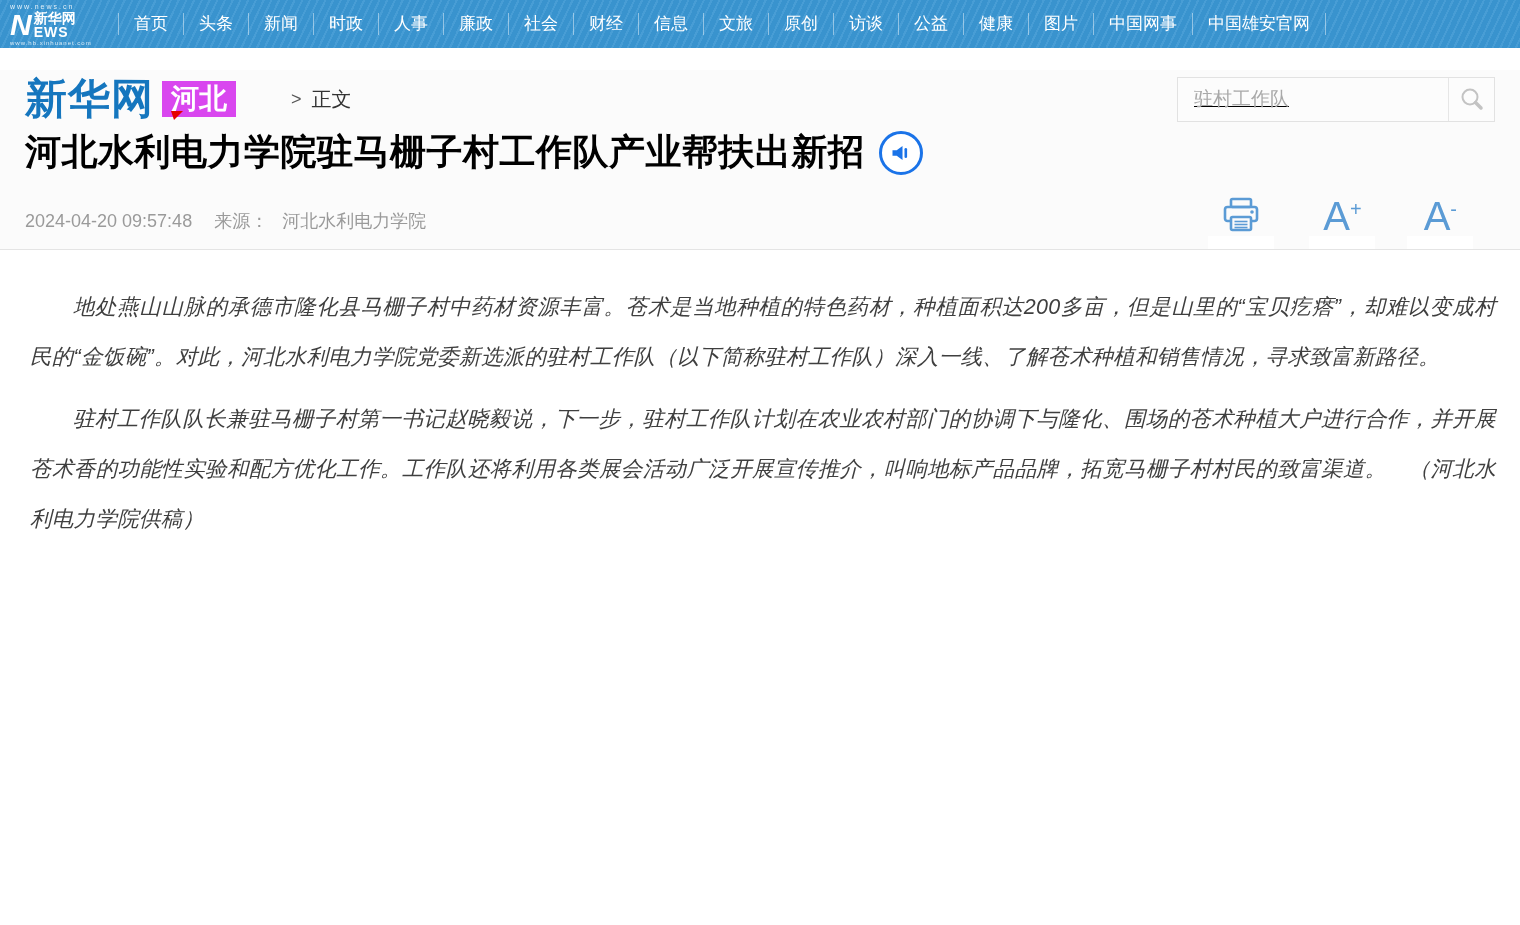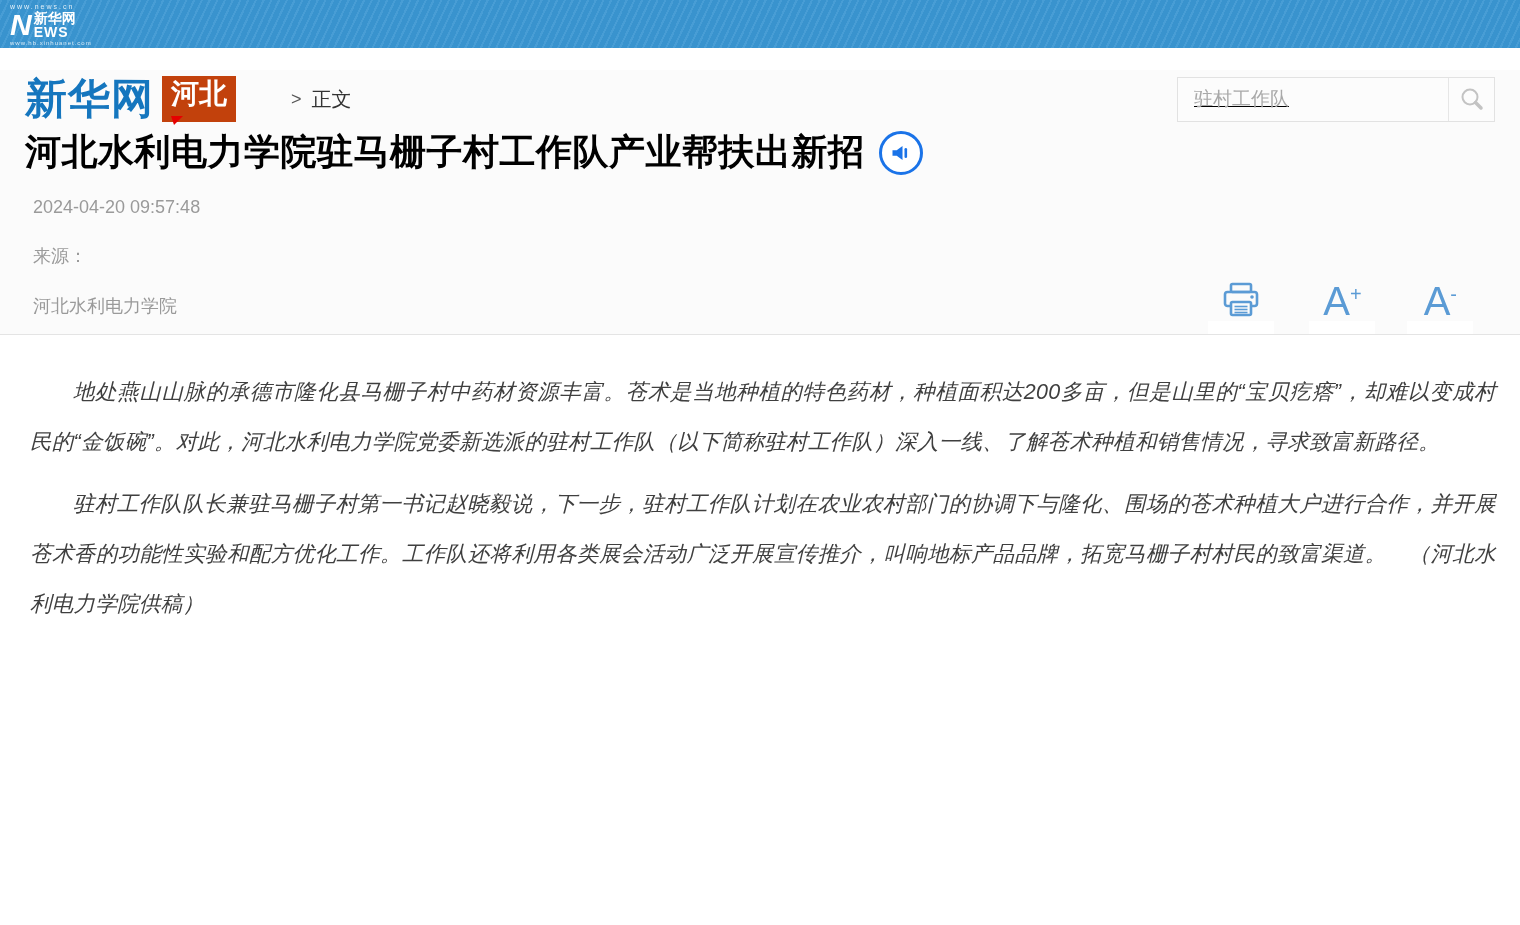--- a/index.html
+++ b/index.html
@@ -27,22 +27,22 @@
   }
   .nav-menu li:last-child { border-right:1px solid rgba(255,255,255,0.45); }
 
   
   .header-band { background:#fbfbfb; border-bottom:1px solid #e4e4e4; padding:0 25px; }
 
   .site-row { display:flex; align-items:center; margin-top:22px; height:58px; }
   .brand { display:flex; align-items:center; }
   .site-name { color:#1576be; font-size:42px; font-weight:bold; letter-spacing:1px; cursor:pointer; }
   .region-badge {
-    position:relative; background:#c2410c; color:#fff; font-weight:bold; font-size:28px;
-    padding:4px 9px 14px; margin-left:8px; cursor:pointer; line-height:1;
+    position:relative; background:#d946ef; color:#fff; font-weight:bold; font-size:28px;
+    padding:4px 9px 4px; margin-left:8px; cursor:pointer; line-height:1;
   }
   .region-badge::after {
     content:""; position:absolute; left:9px; bottom:-9px;
     border:6px solid transparent; border-top:9px solid #e60000; border-left-width:3px; border-right-width:9px;
   }
   .breadcrumb { margin-left:55px; font-size:20px; color:#333; display:flex; align-items:center; gap:10px; }
   .breadcrumb .arrow { color:#555; font-size:18px; }
 
   .search-box { margin-left:auto; display:flex; height:45px; border:1px solid #e2e2e2; background:#fcfcfc;text-decoration:underline; }
   .search-input {
@@ -58,21 +58,21 @@
   .title-row { display:flex; align-items:center; margin-top:0; }
   .article-title { font-size:36px; font-weight:bold; color:#000; letter-spacing:.5px; }
   .audio-btn {
     width:44px; height:44px; margin-left:14px; border-radius:50%;
     border:3px solid #1a73e8; background:#fff; display:flex; align-items:center; justify-content:center;
     cursor:pointer; flex:0 0 auto;
   }
 
   
   .meta-row { display:flex; align-items:flex-end; margin-top:20px; padding-bottom:16px; }
-  .meta-left { display:flex; align-items:baseline; color:#9a9a9a; font-size:18px; gap:26px;flex-direction:column; }
+  .meta-left { display:flex; align-items:baseline; color:#9a9a9a; font-size:18px; gap:14px; }
   .meta-source-label { margin-left:8px; }
   .tools { margin-left:auto; display:flex; align-items:flex-end; gap:62px; padding-right:38px; }
   .tool { position:relative; cursor:pointer; color:#5b9bd5; display:flex; align-items:flex-end; }
   .tool::after {
     content:""; position:absolute; top:calc(100% + 3px); left:50%; transform:translateX(-50%);
     width:66px; height:13px; background:#fff;
   }
   .font-tool { font-size:40px; line-height:.85; font-weight:400; }
   .font-tool sup { font-size:20px; line-height:0; vertical-align:super; }
 
@@ -92,20 +92,39 @@
     <div class="logo-top">www.news.cn</div>
     <div class="logo-mid">
       <span class="logo-n">N</span>
       <span class="logo-col">
         <span class="logo-cn">新华网</span>
         <span class="logo-ews">EWS</span>
       </span>
     </div>
     <div class="logo-bottom">www.hb.xinhuanet.com</div>
   </div>
+  <ul class="nav-menu">
+    <li>首页</li>
+    <li>头条</li>
+    <li>新闻</li>
+    <li>时政</li>
+    <li>人事</li>
+    <li>廉政</li>
+    <li>社会</li>
+    <li>财经</li>
+    <li>信息</li>
+    <li>文旅</li>
+    <li>原创</li>
+    <li>访谈</li>
+    <li>公益</li>
+    <li>健康</li>
+    <li>图片</li>
+    <li>中国网事</li>
+    <li>中国雄安官网</li>
+  </ul>
 </div>
 
 <div class="header-band">
 
   <div class="site-row">
     <div class="brand">
       <span class="site-name">新华网</span>
       <span class="region-badge">河北</span>
       <span class="breadcrumb">
         <span class="arrow">&gt;</span>

